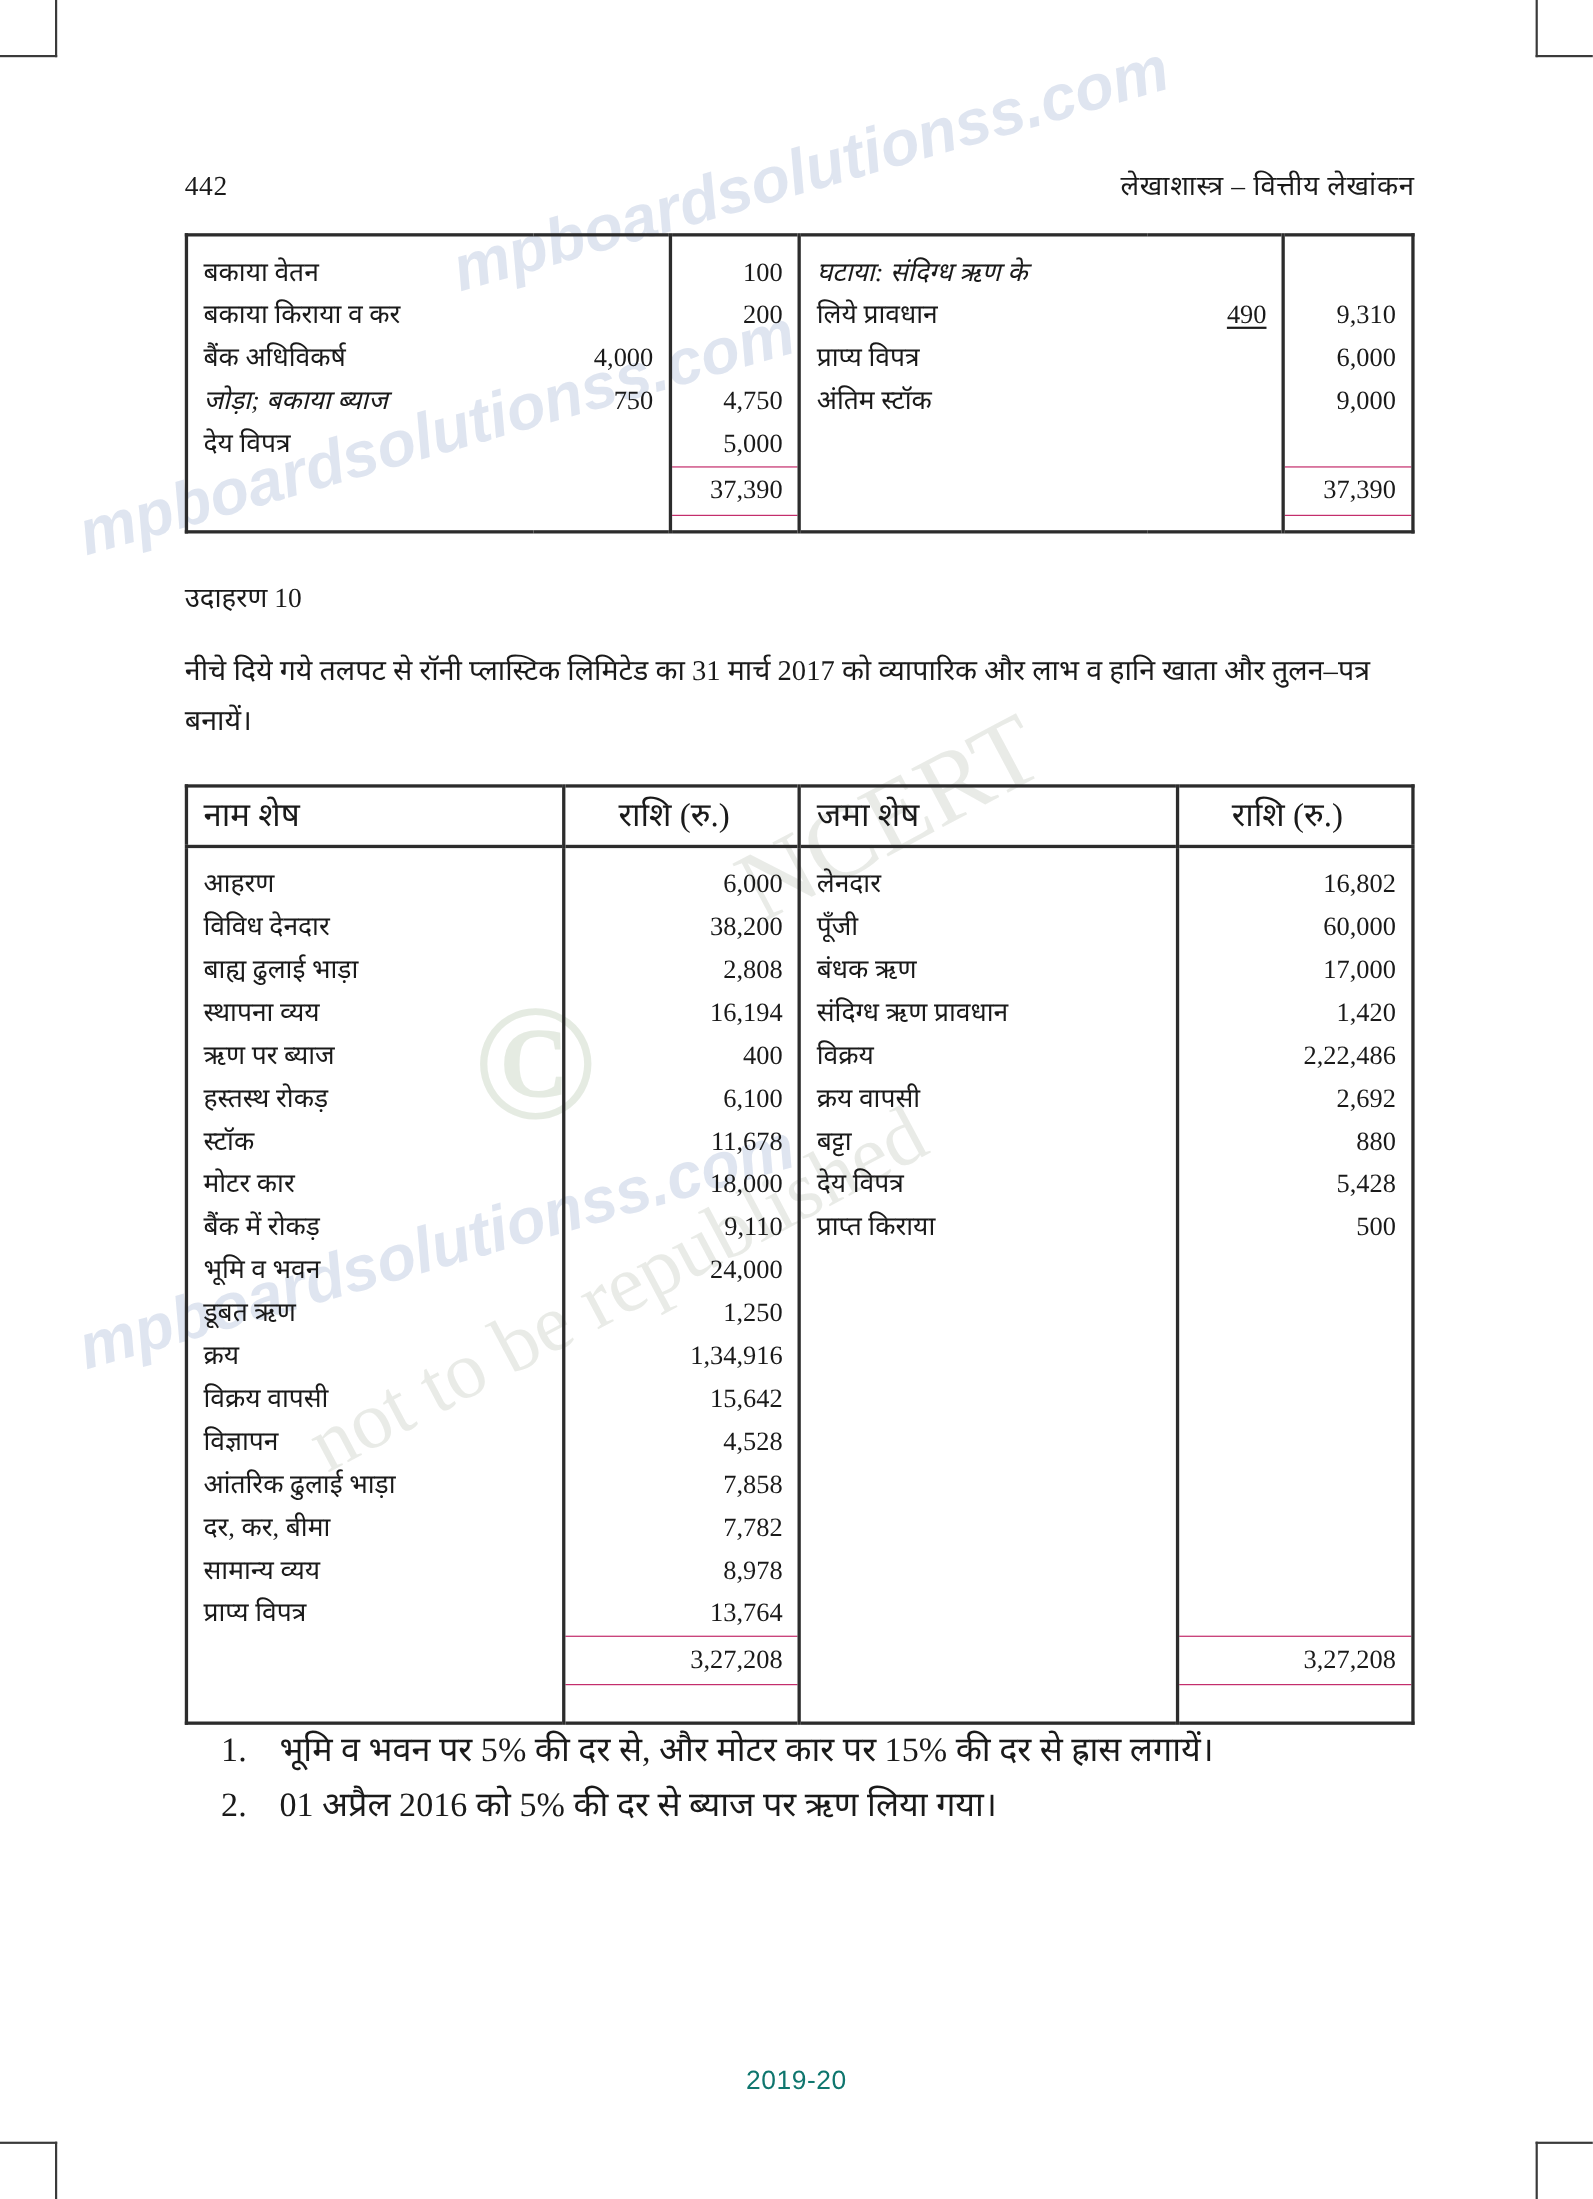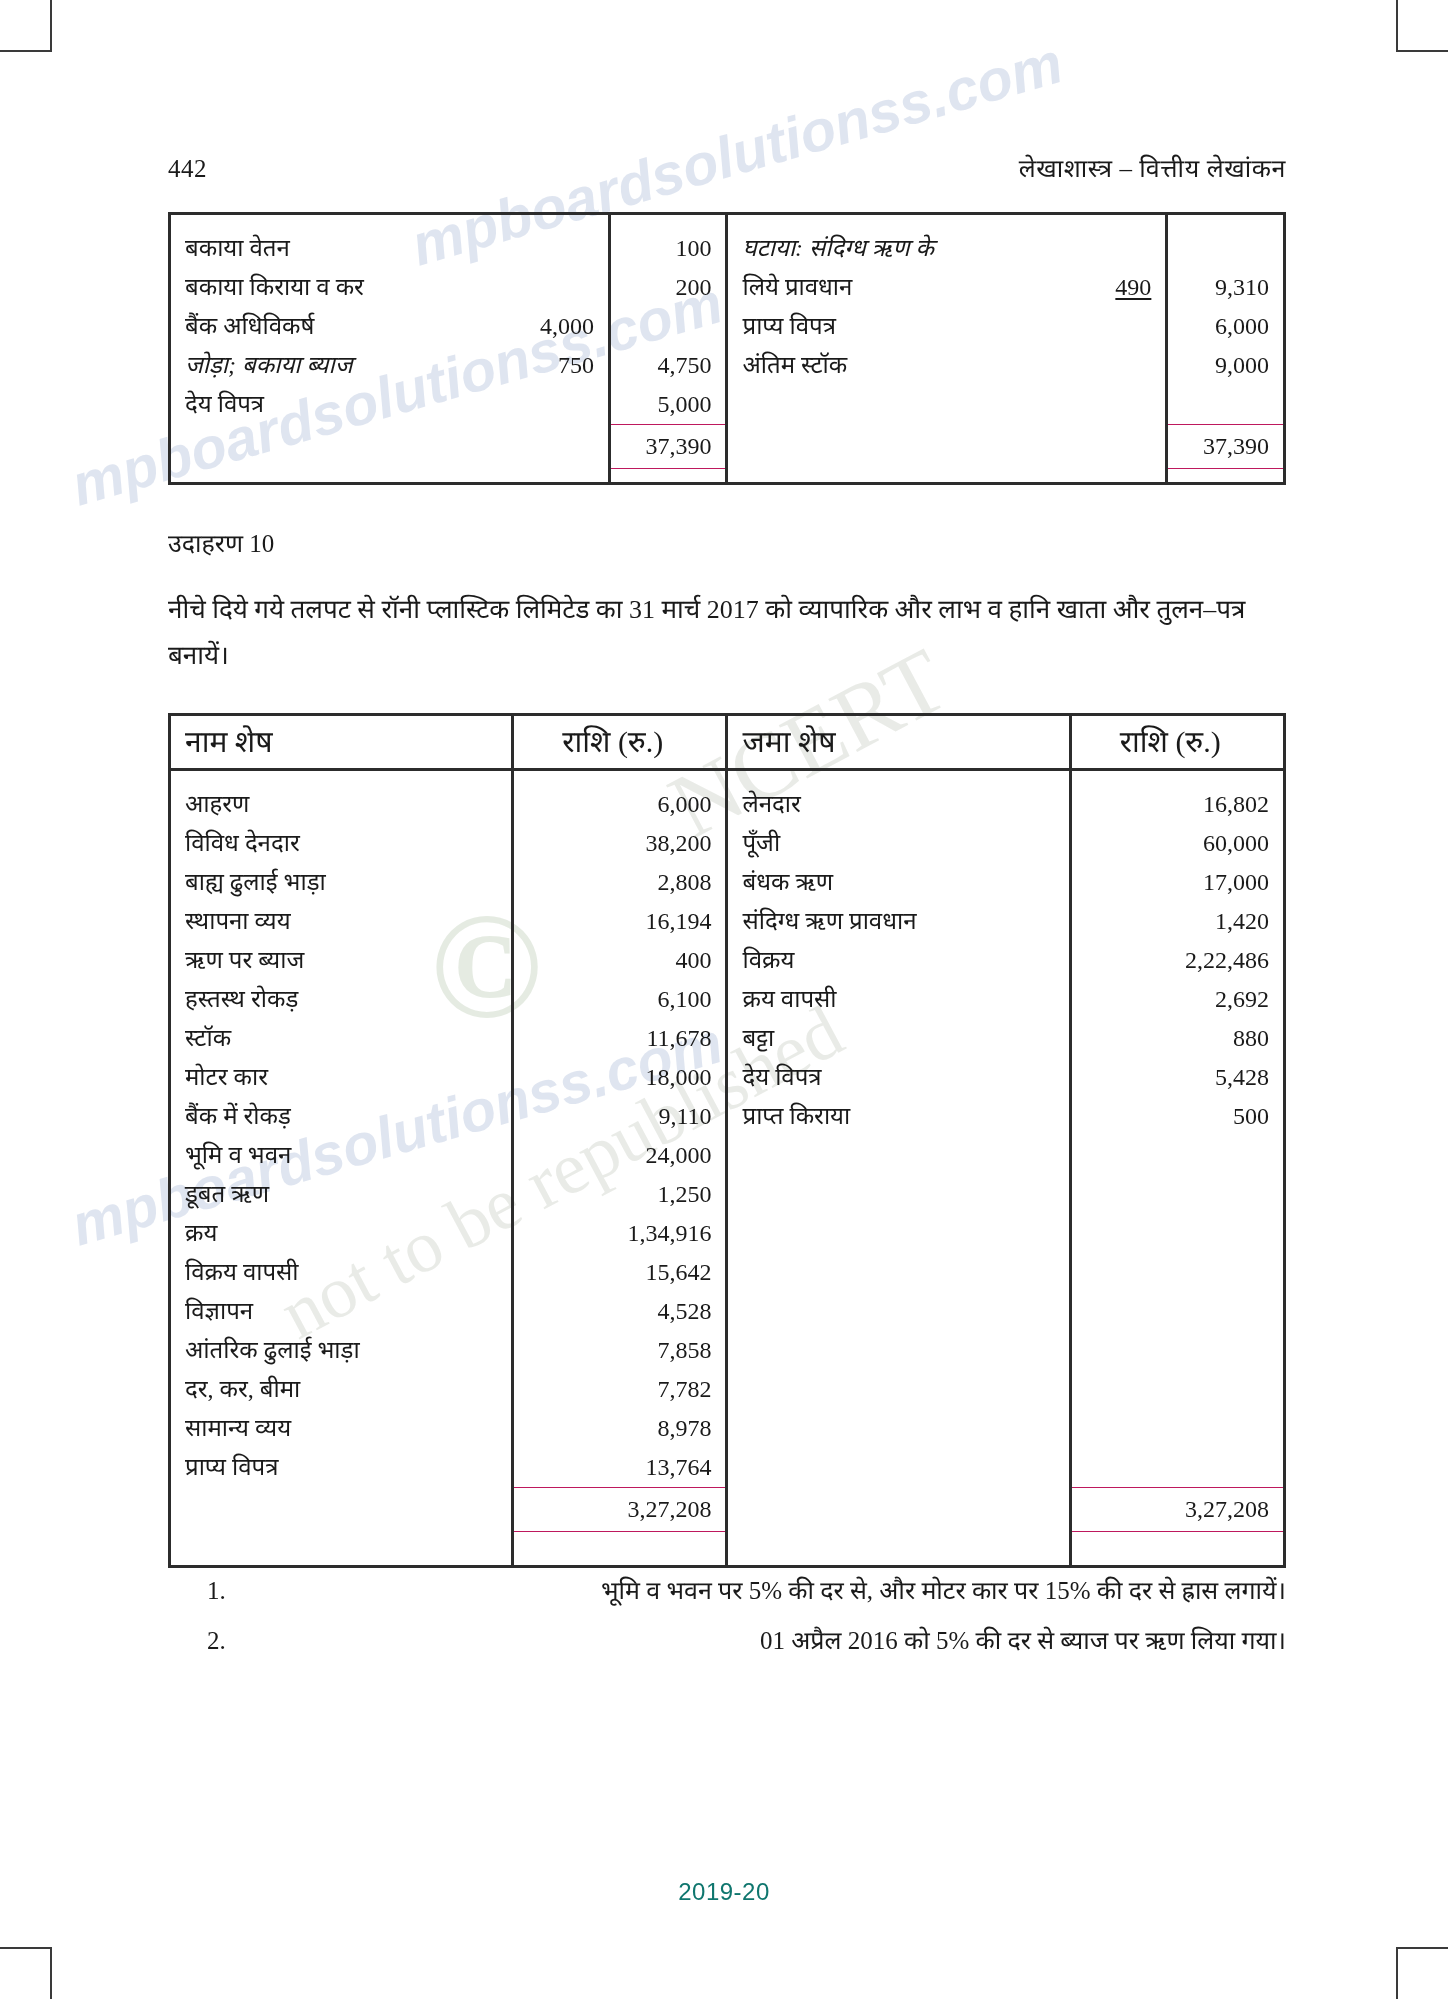--- a/index.html
+++ b/index.html
@@ -142,22 +142,21 @@
     text-align: left;
   }
 
   .adj-title {
     font-size: 26px;
     margin: 40px 0 22px 0;
   }
   ol.adjlist {
     margin: 0;
     padding-left: 64px;
-    font-size: 25px;
-    text-align: right;
+    font-size: 31px;
   }
   ol.adjlist li {
     line-height: 46px;
     padding-left: 22px;
     margin-bottom: 4px;
   }
 
   
   .tb-head td {
     font-size: 30px;

